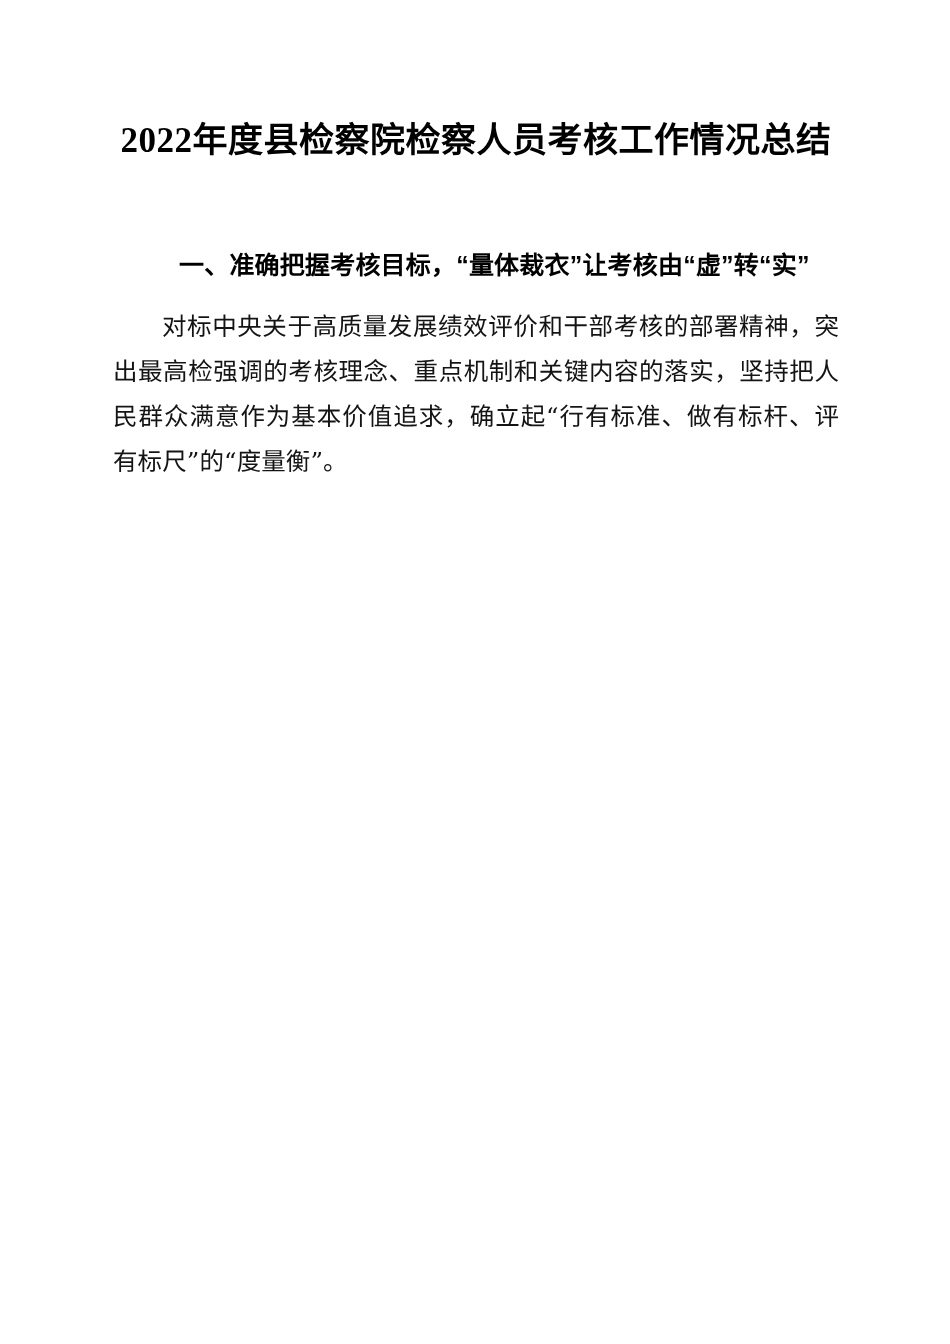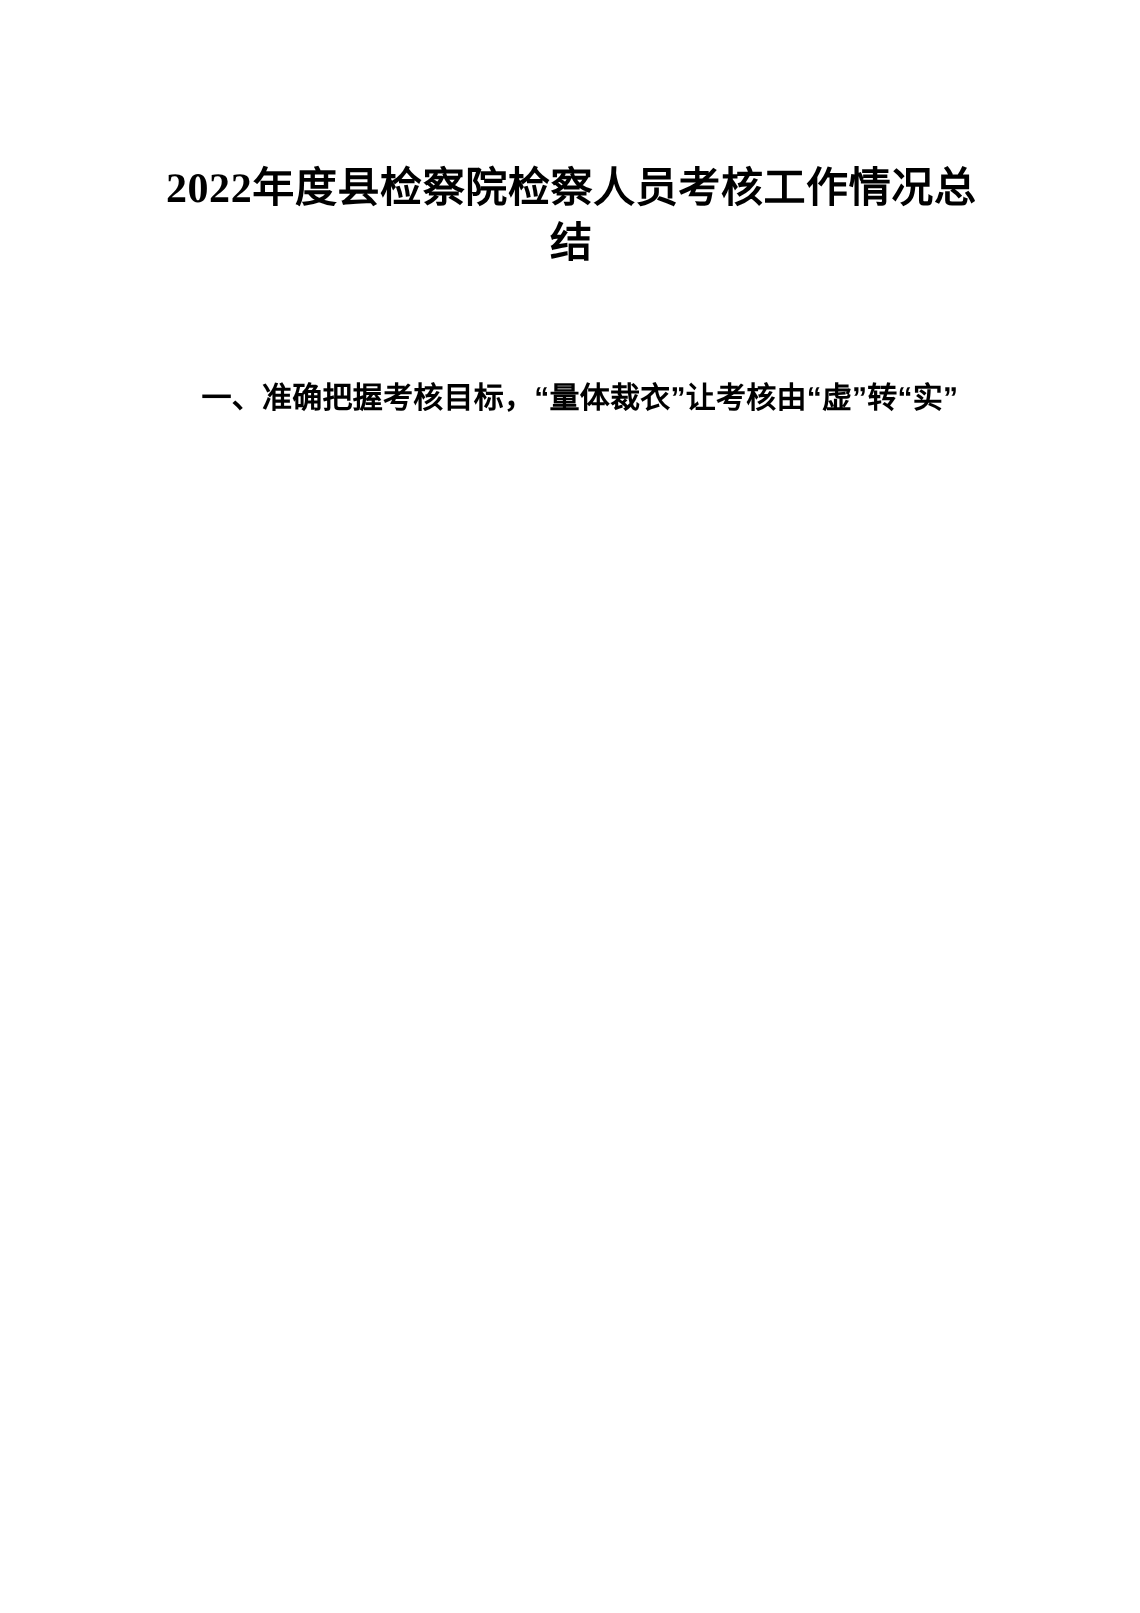--- a/index.html
+++ b/index.html
@@ -28,35 +28,35 @@
 
   
   .doc-title {
     font-family: "Liberation Serif", "DejaVu Serif", serif;
     font-weight: bold;
     font-size: 35px;
     line-height: 46px;
     color: #000000;
     text-align: center;
     letter-spacing: 0.5px;
-    margin: 16px;
+    margin: 0;
     padding: 0 6px;
   }
 
   
   .section-heading {
     font-family: "Liberation Sans", "DejaVu Sans", sans-serif;
     font-weight: bold;
     font-size: 25px;
     line-height: 45px;
     color: #000000;
     text-align: justify;
     text-align-last: left;
     text-indent: 50px;
-    margin: 5px;
+    margin: 16px;
     letter-spacing: 0.2px;
   }
 
   
   .body-para {
     font-family: "DejaVu Serif", "Liberation Serif", serif;
     font-size: 24.5px;
     line-height: 45px;
     color: #141414;
     text-align: justify;
@@ -85,17 +85,18 @@
 
   <div class="doc-body">
 
     <h1 class="doc-title">2022年度县检察院检察人员考核工作情况总结</h1>
 
     <div class="spacer-title-gap"></div>
 
 
     <h2 class="section-heading">一、准确把握考核目标，“量体裁衣”让考核由“虚”转“实”</h2>
 
+    <p class="body-para">对标中央关于高质量发展绩效评价和干部考核的部署精神，突出最高检强调的考核理念、重点机制和关键内容的落实，坚持把人民群众满意作为基本价值追求，确立起“行有标准、做有标杆、评有标尺”的“度量衡”。</p>
 
 
   </div>
 
 </div>
 
 </body></html>

